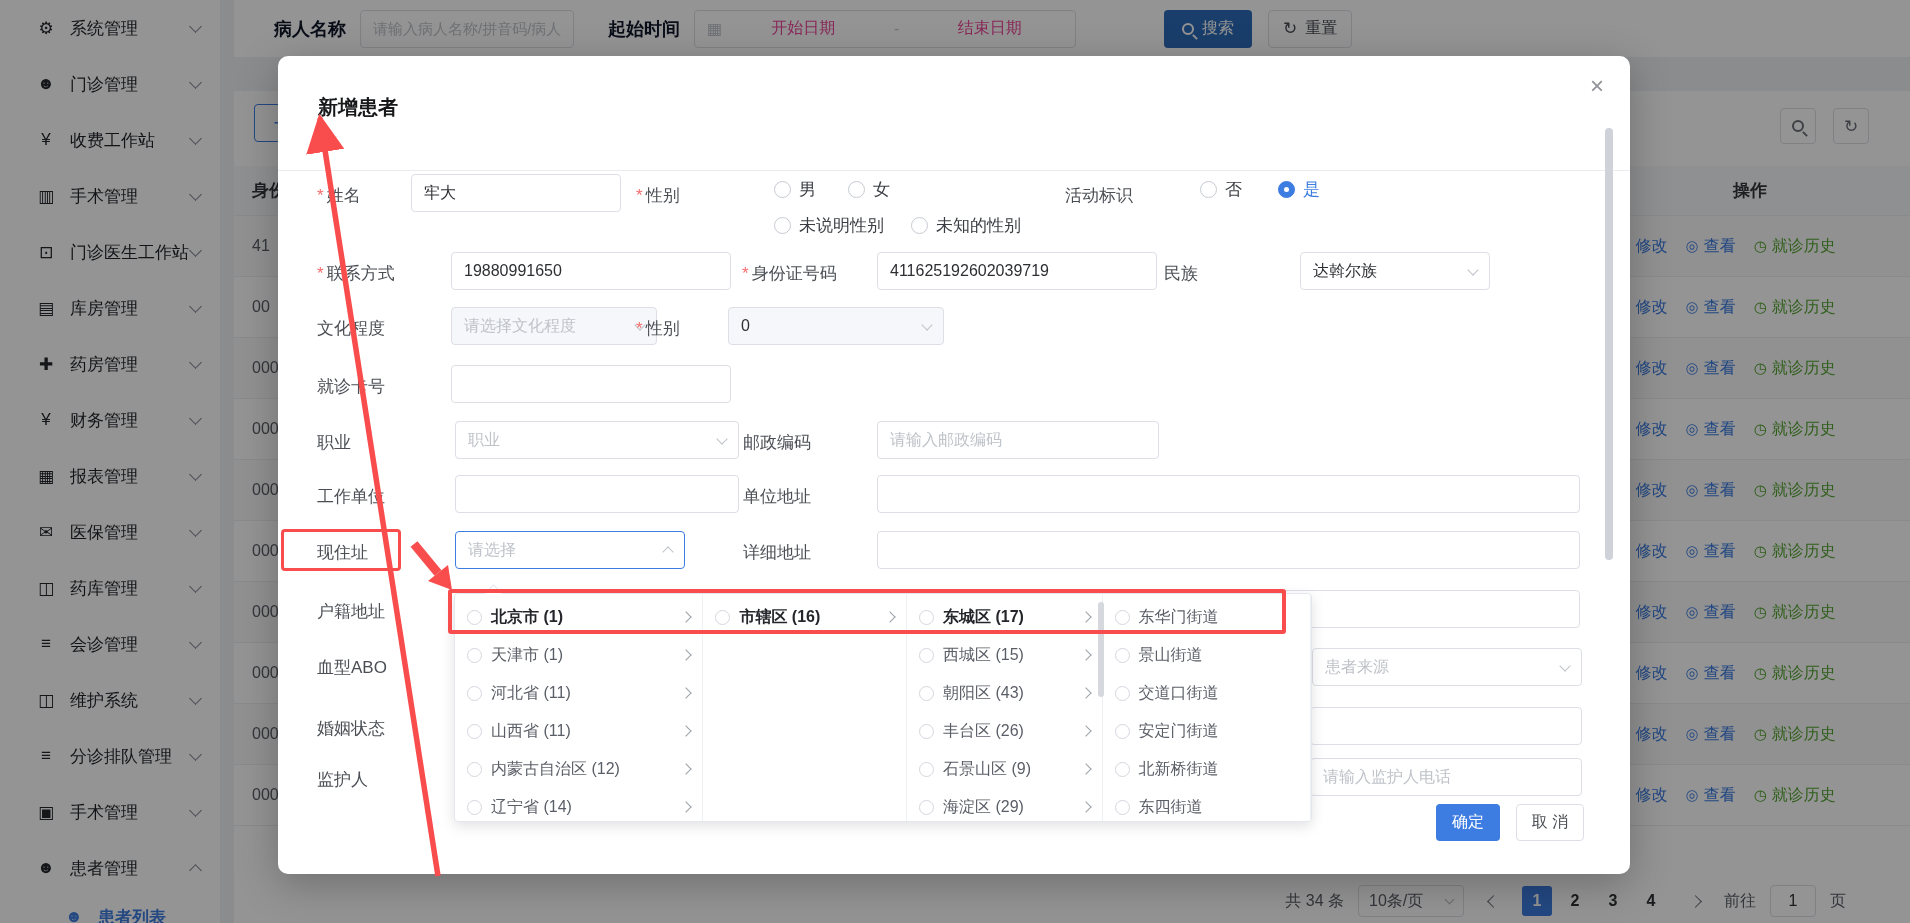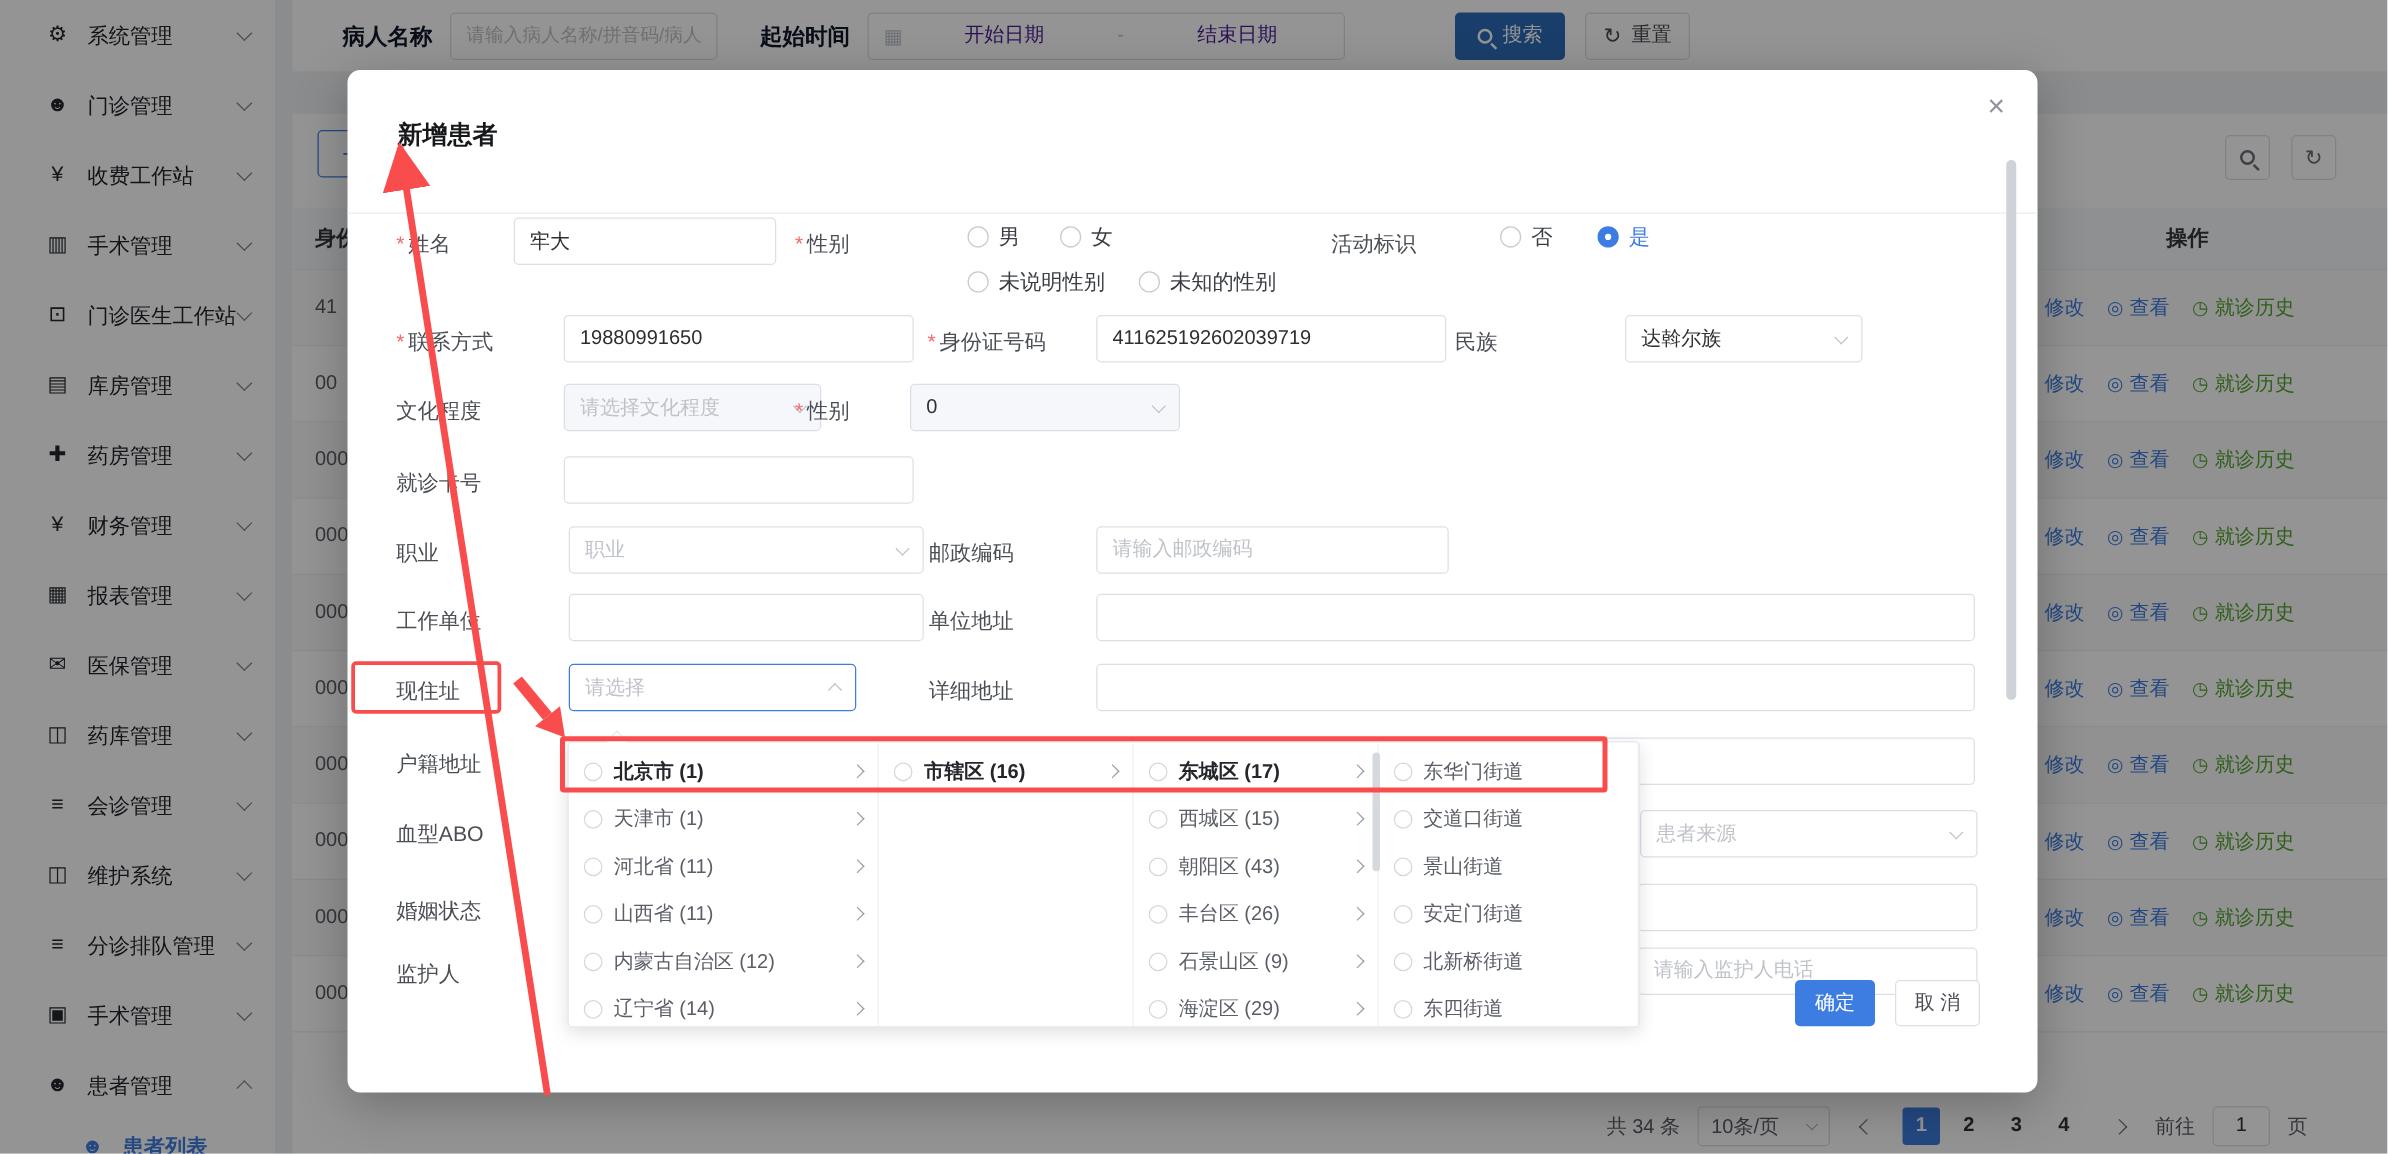--- a/index.html
+++ b/index.html
@@ -19,21 +19,21 @@
   .submenu-item .mi-icon { color:#3d7ce0; }
   
   .main { position:absolute; left:220px; top:0; right:0; height:100%; }
   .filter-card { position:absolute; left:14px; right:0; top:0; height:57px; background:#fff; display:flex; align-items:center; padding-left:40px; }
   .f-lbl { font-size:18px; font-weight:700; color:#0f172a; margin-right:14px; }
   .name-input { width:214px; height:38px; border:1px solid #dcdfe6; border-radius:4px; padding:0 12px; font-size:15px; color:#2e2f33; outline:none; }
   .name-input::placeholder, input::placeholder { color:#bfc3c9; }
   .gap34 { width:34px; }
   .date-range { width:382px; height:38px; border:1px solid #dcdfe6; border-radius:4px; display:flex; align-items:center; padding:0 12px; background:#fff; }
   .cal-icon { color:#c0c4cc; font-size:16px; margin-right:8px; }
-  .date-ph { flex:1; text-align:center; font-size:16px; color:#4c1d95; }
+  .date-ph { flex:1; text-align:center; font-size:16px; color:#ec4899; }
   .date-sep { width:40px; text-align:center; color:#bfc3c9; font-size:16px; }
   .btn { height:38px; border-radius:4px; display:flex; align-items:center; justify-content:center; font-size:16px; cursor:default; }
   .btn-search { background:#2e6cb8; color:#fff; width:88px; margin-left:88px; gap:8px; }
   .btn-reset { background:#fdfdfd; color:#4a4d53; width:84px; margin-left:16px; border:1px solid #dcdfe6; gap:8px; }
   .mag { width:12px; height:12px; border:2px solid currentColor; border-radius:50%; position:relative; display:inline-block; }
   .mag::after { content:""; position:absolute; width:2px; height:6px; background:currentColor; left:10px; top:9px; transform:rotate(-45deg); }
   .refresh-glyph { font-size:17px; line-height:1; }
   .table-card { position:absolute; left:14px; right:0; top:91px; bottom:0; background:#fff; }
   .add-btn { position:absolute; left:20px; top:13px; width:52px; height:38px; border:1px solid #3d7ce0; color:#3d7ce0; border-radius:4px; font-size:22px; display:flex; align-items:center; justify-content:center; background:#fff; }
   .tool-btn { position:absolute; top:17px; width:36px; height:36px; border:1px solid #dcdfe6; border-radius:4px; background:#fff; display:flex; align-items:center; justify-content:center; color:#6a6e76; }
@@ -71,21 +71,21 @@
   .ctl .sel-arrow.up { transform:rotate(-135deg); margin-top:4px; }
   .ctl.grey { background:#f5f7fa; }
   .ctl.focused { border-color:#3d7ce0; }
   .inp { position:absolute; height:38px; border:1px solid #dcdfe6; border-radius:4px; padding:0 12px; font-size:16px; color:#2e2f33; background:#fff; outline:none; }
   .radio { position:absolute; display:flex; align-items:center; gap:8px; font-size:17px; color:#3a3d43; }
   .rdot { width:17px; height:17px; border:1px solid #c6cad1; border-radius:50%; background:#fff; position:relative; flex:none; }
   .rdot.on { border-color:#3d7ce0; background:#3d7ce0; }
   .rdot.on::after { content:""; position:absolute; inset:5px; border-radius:50%; background:#fff; }
   .radio.on { color:#3d7ce0; }
   .m-scroll { position:absolute; left:1327px; top:72px; width:8px; height:432px; border-radius:4px; background:#cfd2d8; }
-  .m-btn { position:absolute; top:728px; height:37px; border-radius:4px; display:flex; align-items:center; justify-content:center; font-size:16px; }
+  .m-btn { position:absolute; top:748px; height:37px; border-radius:4px; display:flex; align-items:center; justify-content:center; font-size:16px; }
   .m-confirm { left:1158px; width:64px; background:#3d7ce0; color:#fff; }
   .m-cancel { left:1238px; width:68px; background:#fff; border:1px solid #dcdfe6; color:#4a4d53; }
   
   .panel { position:absolute; left:176px; top:537px; width:858px; height:229px; background:#fff; border:1px solid #e4e7ed; border-radius:4px; box-shadow:0 4px 14px rgba(0,0,0,.12); display:flex; }
   .panel::before { content:""; position:absolute; top:-7px; left:32px; width:12px; height:12px; background:#fff; border-left:1px solid #e4e7ed; border-top:1px solid #e4e7ed; transform:rotate(45deg); }
   .pcol { height:100%; border-right:1px solid #eef0f3; padding-top:4px; position:relative; overflow:hidden; }
   .pcol:last-child { border-right:none; }
   .pcol1 { width:249px; } .pcol2 { width:204px; } .pcol3 { width:196px; } .pcol4 { width:209px; }
   .pitem { height:38px; display:flex; align-items:center; padding:0 12px; gap:9px; font-size:16px; color:#5a5e66; }
   .pdot { width:15px; height:15px; border:1px solid #d4d7dd; border-radius:50%; flex:none; background:#fff; }
@@ -631,26 +631,26 @@
       </div>
     <div class="pcol pcol4">
 
         <div class="pitem">
           <span class="pdot"></span>
           <span>东华门街道</span>
         </div>
 
         <div class="pitem">
           <span class="pdot"></span>
+          <span>景山街道</span>
+        </div>
+
+        <div class="pitem">
+          <span class="pdot"></span>
           <span>交道口街道</span>
-        </div>
-
-        <div class="pitem">
-          <span class="pdot"></span>
-          <span>景山街道</span>
         </div>
 
         <div class="pitem">
           <span class="pdot"></span>
           <span>安定门街道</span>
         </div>
 
         <div class="pitem">
           <span class="pdot"></span>
           <span>北新桥街道</span>

